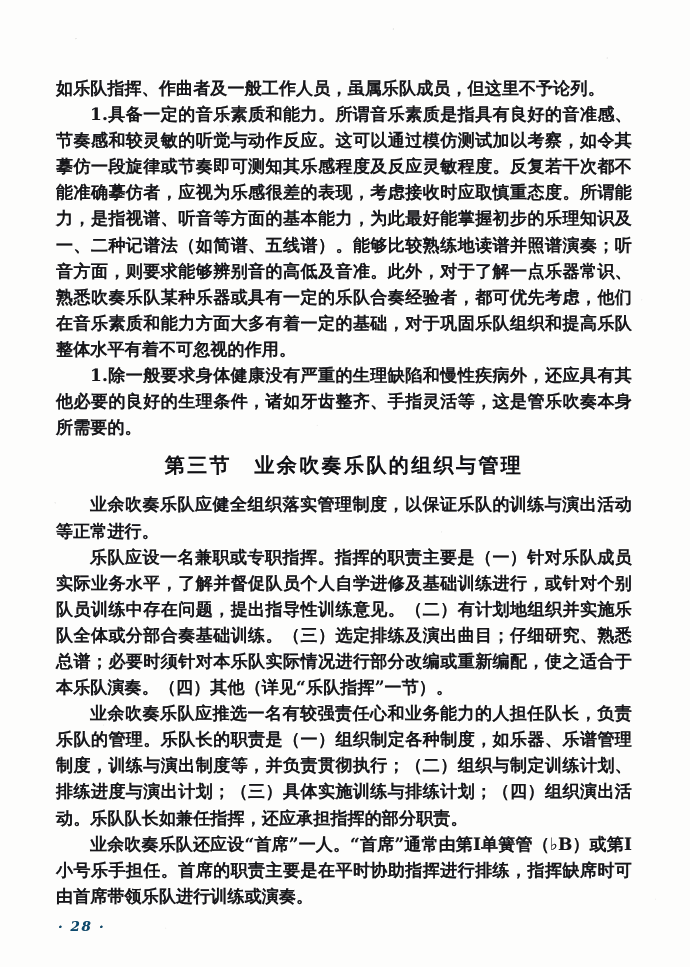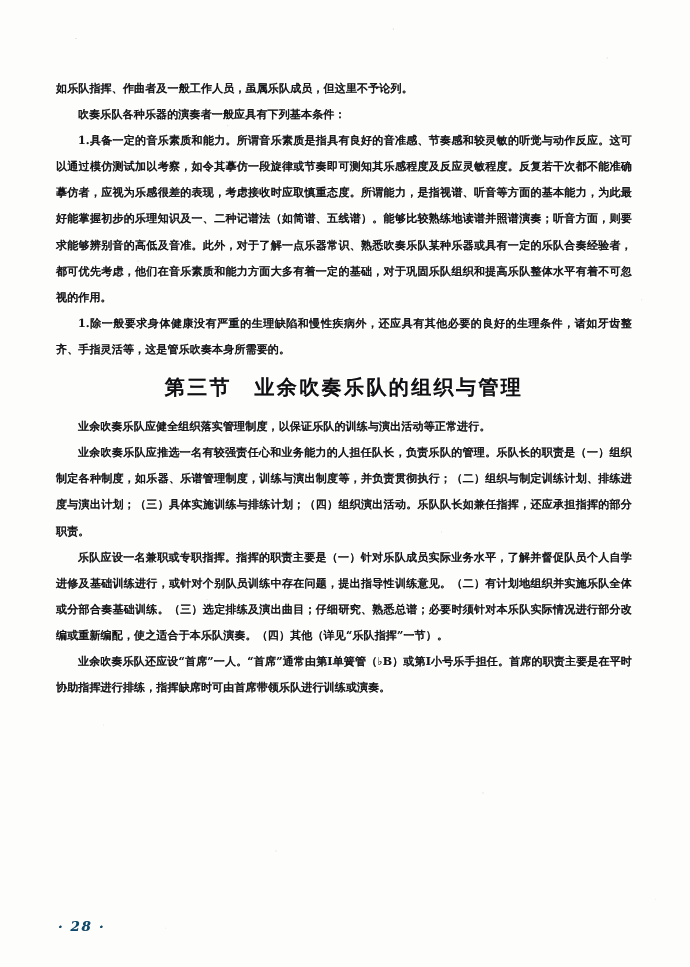--- a/index.html
+++ b/index.html
@@ -48,21 +48,21 @@
     position: absolute;
     left: 56px;
     top: 76px;
     width: 576px;
   }
 
   p.para {
     margin: 0;
     font-family: "DejaVu Serif", "Liberation Serif", serif;
     font-weight: 700;
-    font-size: 11px;
+    font-size: 17px;
     line-height: 26.1px;
     color: #16161a;
     text-align: justify;
     text-align-last: left;
     text-justify: inter-character;
     letter-spacing: 0.15px;
     -webkit-font-smoothing: none;
     text-rendering: geometricPrecision;
   }
   p.indent { text-indent: 2em; }
@@ -102,28 +102,27 @@
 </head>
 <body>
 
 <div class="page">
 
   <div class="scan-noise"></div>
 
   <div class="textblock">
 
     <p class="para noindent">如乐队指挥、作曲者及一般工作人员，虽属乐队成员，但这里不予论列。</p>
-    <p class="para indent">吹奏乐队各种乐器的演奏者一般应具有下列基本条件：</p>
     <p class="para indent">1.具备一定的音乐素质和能力。所谓音乐素质是指具有良好的音准感、节奏感和较灵敏的听觉与动作反应。这可以通过模仿测试加以考察，如令其摹仿一段旋律或节奏即可测知其乐感程度及反应灵敏程度。反复若干次都不能准确摹仿者，应视为乐感很差的表现，考虑接收时应取慎重态度。所谓能力，是指视谱、听音等方面的基本能力，为此最好能掌握初步的乐理知识及一、二种记谱法（如简谱、五线谱）。能够比较熟练地读谱并照谱演奏；听音方面，则要求能够辨别音的高低及音准。此外，对于了解一点乐器常识、熟悉吹奏乐队某种乐器或具有一定的乐队合奏经验者，都可优先考虑，他们在音乐素质和能力方面大多有着一定的基础，对于巩固乐队组织和提高乐队整体水平有着不可忽视的作用。</p>
     <p class="para indent">1.除一般要求身体健康没有严重的生理缺陷和慢性疾病外，还应具有其他必要的良好的生理条件，诸如牙齿整齐、手指灵活等，这是管乐吹奏本身所需要的。</p>
 
     <h2 class="section-heading">第三节　业余吹奏乐队的组织与管理</h2>
 
     <p class="para indent">业余吹奏乐队应健全组织落实管理制度，以保证乐队的训练与演出活动等正常进行。</p>
+    <p class="para indent">乐队应设一名兼职或专职指挥。指挥的职责主要是（一）针对乐队成员实际业务水平，了解并督促队员个人自学进修及基础训练进行，或针对个别队员训练中存在问题，提出指导性训练意见。（二）有计划地组织并实施乐队全体或分部合奏基础训练。（三）选定排练及演出曲目；仔细研究、熟悉总谱；必要时须针对本乐队实际情况进行部分改编或重新编配，使之适合于本乐队演奏。（四）其他（详见“乐队指挥”一节）。</p>
     <p class="para indent">业余吹奏乐队应推选一名有较强责任心和业务能力的人担任队长，负责乐队的管理。乐队长的职责是（一）组织制定各种制度，如乐器、乐谱管理制度，训练与演出制度等，并负责贯彻执行；（二）组织与制定训练计划、排练进度与演出计划；（三）具体实施训练与排练计划；（四）组织演出活动。乐队队长如兼任指挥，还应承担指挥的部分职责。</p>
-    <p class="para indent">乐队应设一名兼职或专职指挥。指挥的职责主要是（一）针对乐队成员实际业务水平，了解并督促队员个人自学进修及基础训练进行，或针对个别队员训练中存在问题，提出指导性训练意见。（二）有计划地组织并实施乐队全体或分部合奏基础训练。（三）选定排练及演出曲目；仔细研究、熟悉总谱；必要时须针对本乐队实际情况进行部分改编或重新编配，使之适合于本乐队演奏。（四）其他（详见“乐队指挥”一节）。</p>
     <p class="para indent">业余吹奏乐队还应设“首席”一人。“首席”通常由第Ⅰ单簧管（♭B）或第Ⅰ小号乐手担任。首席的职责主要是在平时协助指挥进行排练，指挥缺席时可由首席带领乐队进行训练或演奏。</p>
 
   </div>
 
   <div class="folio">· 28 ·</div>
 
 </div>
 
 </body></html>

